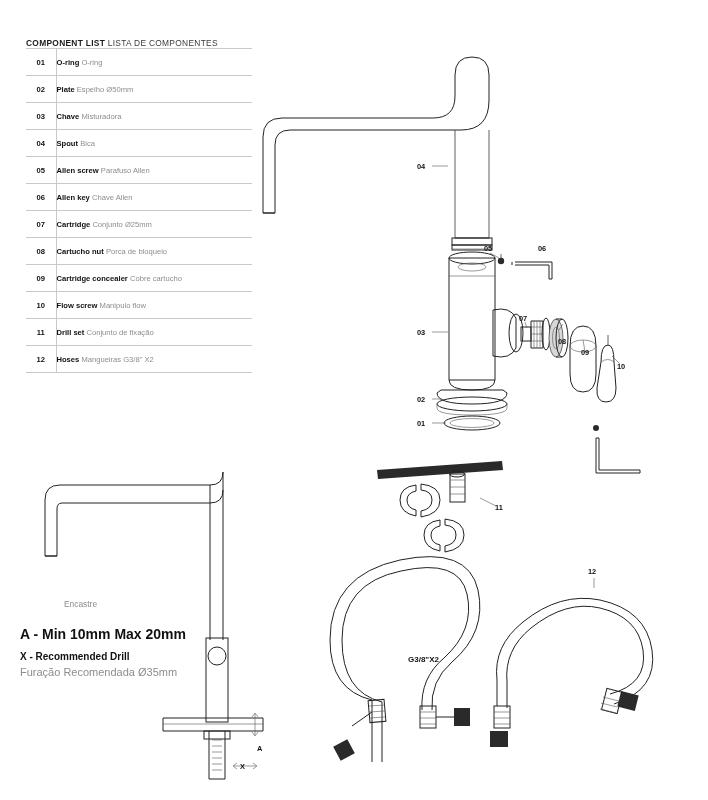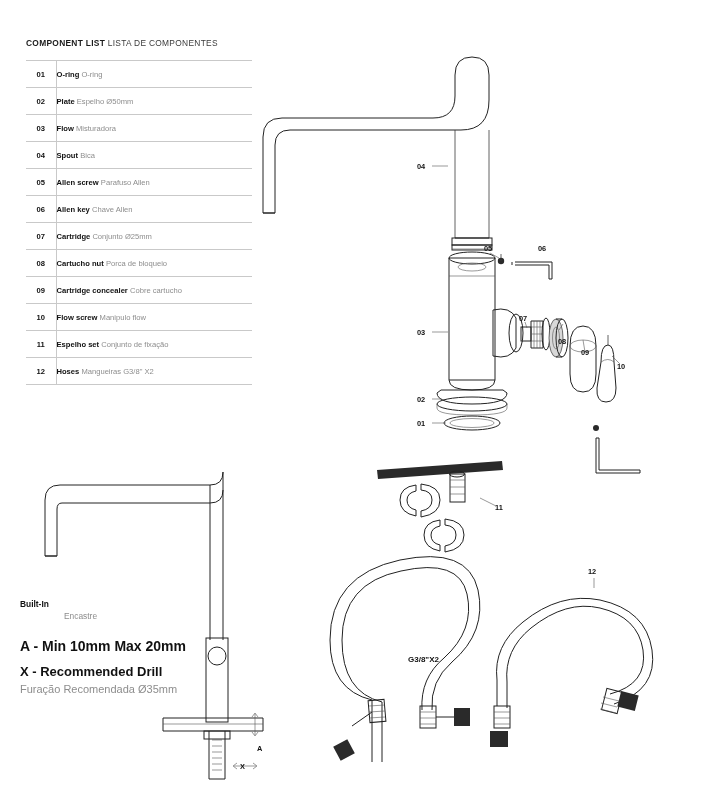--- a/index.html
+++ b/index.html
@@ -19,21 +19,20 @@
 
   
   #component-list {
     position: absolute;
     left: 26px; top: 38px;
     width: 226px;
   }
   .cl-title {
     font-size: 8.4px;
     letter-spacing: .3px;
-    margin-bottom: 12px;
     white-space: nowrap;
   }
   .cl-title .bold { font-weight: bold; }
   .cl-title .light { color: #3a3a3a; }
   .cl-table {
     width: 100%;
     border-collapse: collapse;
     border-top: 1px solid #c9c9c9;
   }
   .cl-table td {
@@ -59,21 +58,21 @@
   #builtin-block {
     position: absolute;
     left: 20px; top: 598px;
     width: 190px;
     line-height: 1.45;
   }
   #builtin-block .b-title { font-size: 8.4px; font-weight: bold; color: #111; }
   #builtin-block .b-sub { font-size: 8.4px; color: #8d8d8d; margin-left: 44px; }
   #builtin-block .b-gap { height: 14px; }
   #builtin-block .b-line-a { font-size: 14px; font-weight: bold; color: #111; }
-  #builtin-block .b-line-x { font-size: 13px; font-weight: bold; color: #111; }
+  #builtin-block .b-line-x { font-size: 10px; font-weight: bold; color: #111; }
   #builtin-block .b-line-xp { font-size: 11px; color: #8d8d8d; }
 
   
   svg.layer {
     position: absolute;
     left: 0; top: 0;
     width: 708px; height: 800px;
     pointer-events: none;
   }
   .ln { fill: none; stroke: #222; stroke-width: 1; }
@@ -118,21 +117,21 @@
         <tr>
           <td class="cl-num">02</td>
           <td class="cl-name">
             <span class="en">Plate</span>
             <span class="pt">Espelho Ø50mm</span>
           </td>
         </tr>
         <tr>
           <td class="cl-num">03</td>
           <td class="cl-name">
-            <span class="en">Flow</span>
+            <span class="en">Chave</span>
             <span class="pt">Misturadora</span>
           </td>
         </tr>
         <tr>
           <td class="cl-num">04</td>
           <td class="cl-name">
             <span class="en">Spout</span>
             <span class="pt">Bica</span>
           </td>
         </tr>
@@ -174,37 +173,36 @@
         <tr>
           <td class="cl-num">10</td>
           <td class="cl-name">
             <span class="en">Flow screw</span>
             <span class="pt">Manipulo flow</span>
           </td>
         </tr>
         <tr>
           <td class="cl-num">11</td>
           <td class="cl-name">
-            <span class="en">Espelho set</span>
+            <span class="en">Drill set</span>
             <span class="pt">Conjunto de fixação</span>
           </td>
         </tr>
         <tr>
           <td class="cl-num">12</td>
           <td class="cl-name">
             <span class="en">Hoses</span>
             <span class="pt">Mangueiras G3/8" X2</span>
           </td>
         </tr>
       </tbody>
     </table>
   </div>
 
   <div id="builtin-block">
-    <div class="b-title">Built-In</div>
     <div class="b-sub">Encastre</div>
     <div class="b-gap"></div>
     <div class="b-line-a">A - Min 10mm Max 20mm</div>
     <div class="b-gap" style="height:6px"></div>
     <div class="b-line-x">X - Recommended Drill</div>
     <div class="b-line-xp">Furação Recomendada Ø35mm</div>
   </div>
 
   <svg class="layer" viewBox="0 0 708 800">
 

